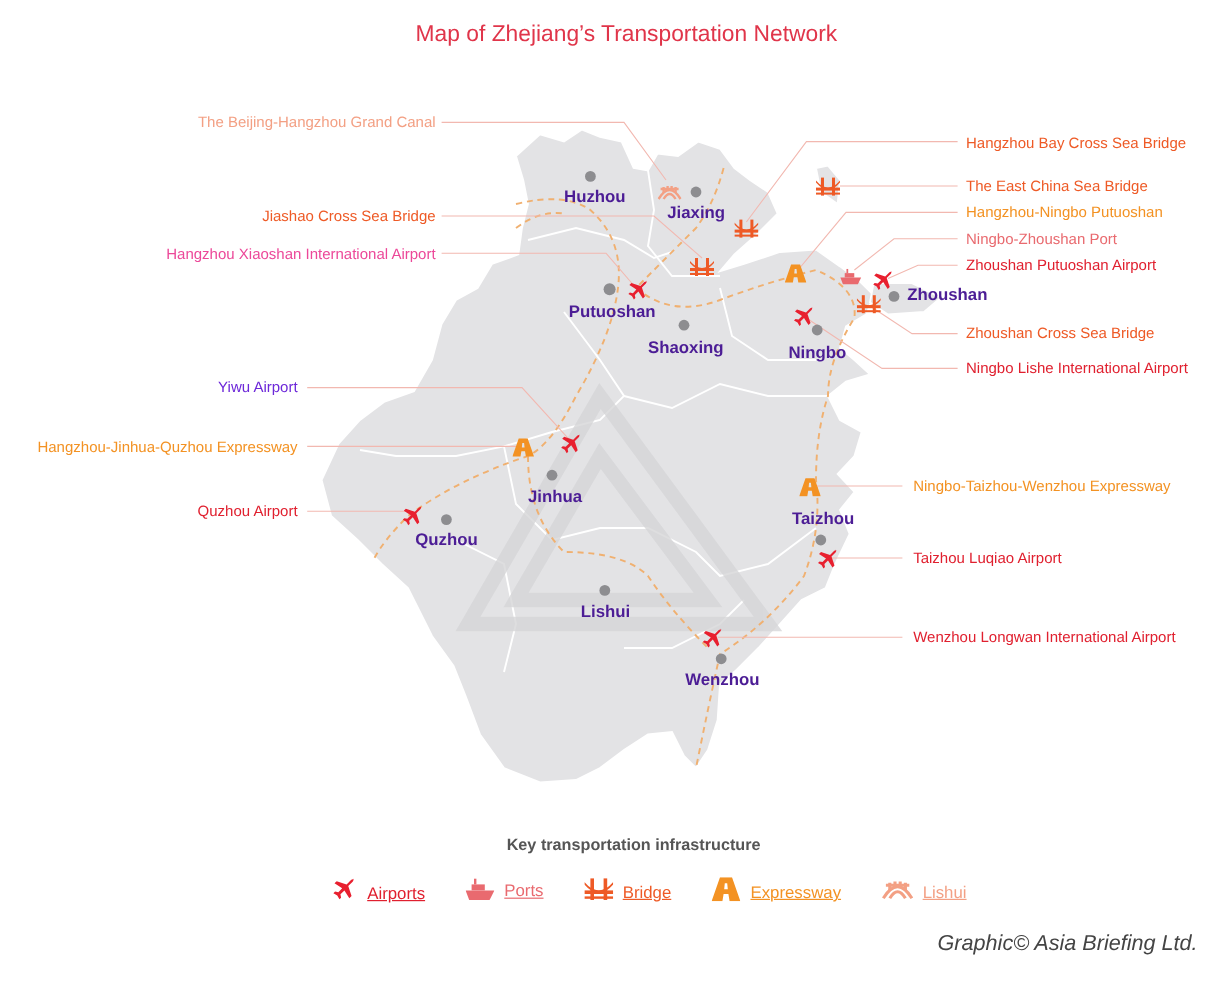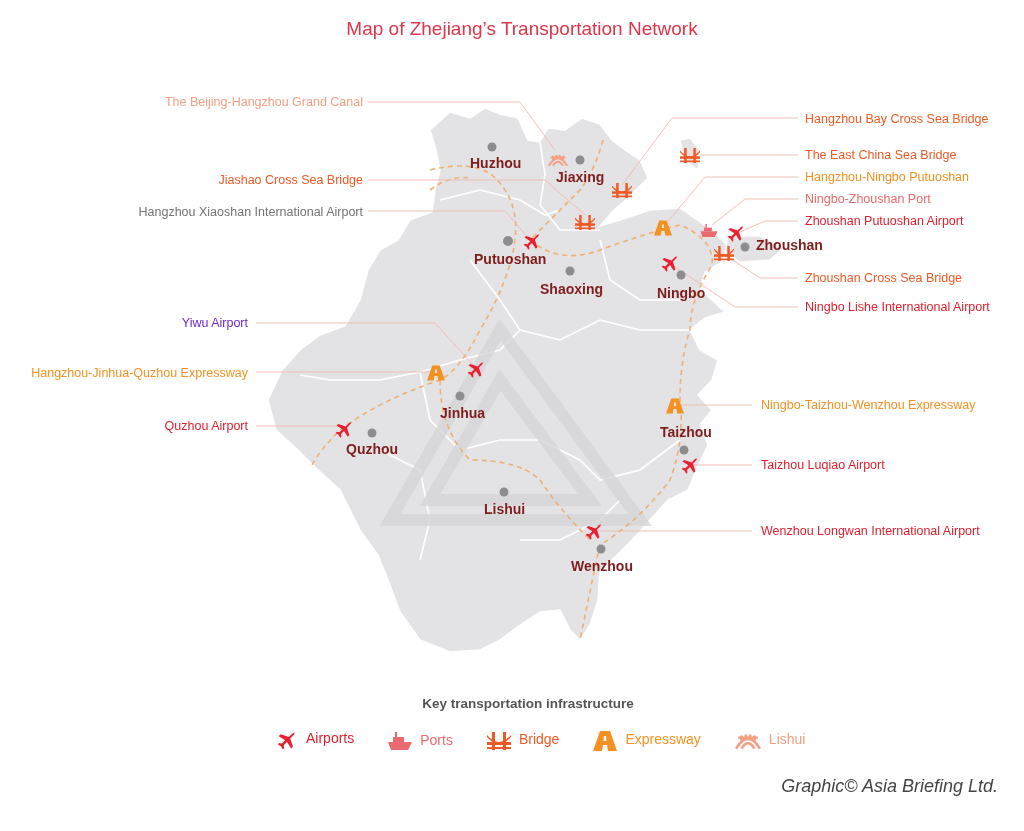--- a/index.html
+++ b/index.html
@@ -3,25 +3,25 @@
 <meta charset="utf-8">
 <style>
   html, body { margin: 0; padding: 0; background: #ffffff; }
   body { width: 1024px; height: 831px; position: relative; overflow: hidden;
          font-family: "Liberation Sans", "DejaVu Sans", sans-serif; }
   .title { position: absolute; top: 18px; left: 0; width: 1044px; text-align: center;
            font-size: 19px; color: #e0354a; }
   svg.map { position: absolute; left: 0; top: 0; }
   .lbl { position: absolute; font-size: 12.5px; white-space: nowrap; line-height: 14px; }
   .lbl.right { text-align: center; }
-  .city { position: absolute; font-size: 14px; font-weight: bold; color: #7f1d1d; white-space: nowrap; }
+  .city { position: absolute; font-size: 14px; font-weight: bold; color: #4c1d95; white-space: nowrap; }
   .legend-title { position: absolute; top: 696px; left: 0; width: 1056px; text-align: center;
                   font-size: 13.5px; font-weight: bold; color: #555; }
   .legend { position: absolute; top: 730px; left: 276px; display: flex; align-items: center; }
-  .legend-item { display: flex; align-items: flex-start; margin-right: 34px; font-size: 14px; }
+  .legend-item { display: flex; align-items: flex-end; margin-right: 34px; font-size: 14px; text-decoration: underline; }
   .legend-item svg { margin-right: 8px; }
   .credit { position: absolute; top: 776px; right: 26px; font-size: 18px; font-style: italic; color: #444; }
 </style>
 </head>
 <body>
 
 <div class="title">Map of Zhejiang’s Transportation Network</div>
 
 <svg class="map" width="1024" height="831" viewBox="0 0 1024 831">
   <defs>
@@ -144,21 +144,21 @@
 <div class="city" style="left:657px;top:285px">Ningbo</div>
 <div class="city" style="left:756px;top:237px">Zhoushan</div>
 <div class="city" style="left:440px;top:405px">Jinhua</div>
 <div class="city" style="left:346px;top:441px">Quzhou</div>
 <div class="city" style="left:660px;top:424px">Taizhou</div>
 <div class="city" style="left:484px;top:501px">Lishui</div>
 <div class="city" style="left:571px;top:558px">Wenzhou</div>
 
 <div class="lbl right" style="right:661px;top:95px;color:#f3a084">The Beijing-Hangzhou Grand Canal</div>
 <div class="lbl right" style="right:661px;top:173px;color:#ee5a26">Jiashao Cross Sea Bridge</div>
-<div class="lbl right" style="right:661px;top:205px;color:#737373">Hangzhou Xiaoshan International Airport</div>
+<div class="lbl right" style="right:661px;top:205px;color:#ec4899">Hangzhou Xiaoshan International Airport</div>
 <div class="lbl right" style="right:776px;top:316px;color:#6d28d9">Yiwu Airport</div>
 <div class="lbl right" style="right:776px;top:366px;color:#f39223">Hangzhou-Jinhua-Quzhou Expressway</div>
 <div class="lbl right" style="right:776px;top:419px;color:#e0202f">Quzhou Airport</div>
 
 <div class="lbl" style="left:805px;top:112px;color:#ee5a26">Hangzhou Bay Cross Sea Bridge</div>
 <div class="lbl" style="left:805px;top:148px;color:#ee5a26">The East China Sea Bridge</div>
 <div class="lbl" style="left:805px;top:170px;color:#f39223">Hangzhou-Ningbo Putuoshan</div>
 <div class="lbl" style="left:805px;top:192px;color:#e96a6f">Ningbo-Zhoushan Port</div>
 <div class="lbl" style="left:805px;top:214px;color:#e0202f">Zhoushan Putuoshan Airport</div>
 <div class="lbl" style="left:805px;top:271px;color:#ee5a26">Zhoushan Cross Sea Bridge</div>

